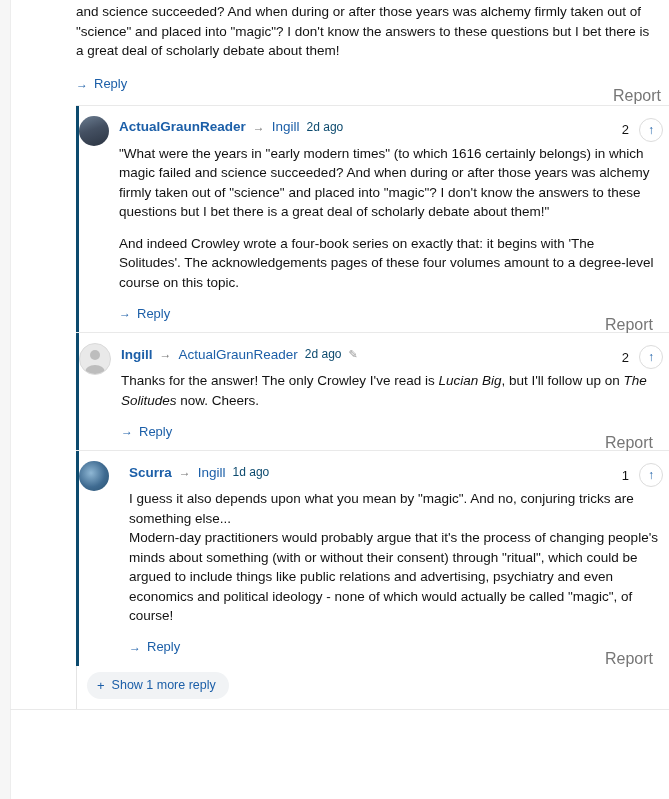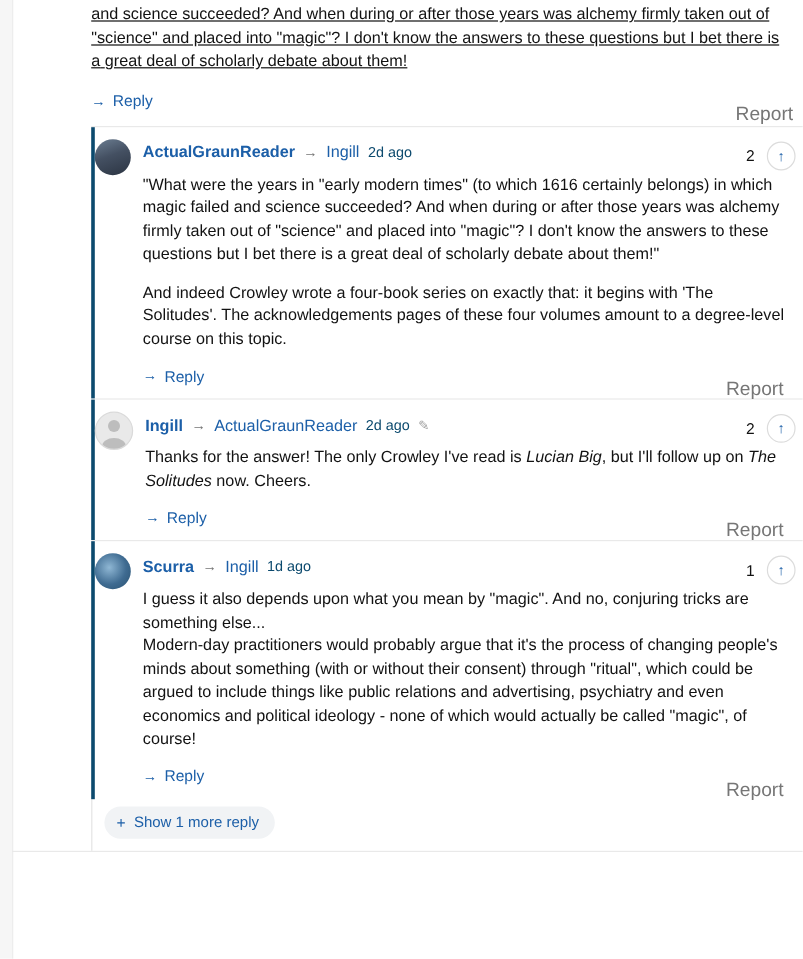--- a/index.html
+++ b/index.html
@@ -213,21 +213,21 @@
 </head>
 <body>
 
 <div class="page">
 
   <div class="left-rail"></div>
 
   <div class="content">
 
     <div class="comment" style="padding:0 10px 0 66px;">
-      <div class="body-text" style="padding-top:2px;text-decoration:underline;">
+      <div class="body-text" style="padding-top:2px;">
         <p><span>and science succeeded? And when during or after those years was alchemy firmly taken out of</span>
         <span>"science" and placed into "magic"? I don't know the answers to these questions but I bet there is a</span>
         <span>great deal of scholarly debate about them!</span></p>
       </div>
       <div class="actions-row" style="margin-top:14px;">
         <span class="reply-link">
           <span class="arr">→</span>
           <span>Reply</span>
         </span>
         <span class="report-link" style="right:-2px;">Report</span>
@@ -295,21 +295,21 @@
         <span class="score">2</span>
         <span class="upvote">↑</span>
       </div>
     </div>
 
     <hr class="sep" style="margin-left:66px;">
 
     <div class="comment nested" style="margin-left:66px;padding:10px 10px 10px 0;">
       <div class="comment-inner" style="display:flex;gap:10px;">
         <div class="avatar photo-b"></div>
-        <div style="flex:1 1 auto;min-width:0;">
+        <div style="flex:1 1 auto;min-width:0;margin-left:10px;">
           <div class="meta-row" style="height:22px;">
             <span class="username">Scurra</span>
             <span class="reply-arrow">→</span>
             <span class="reply-to">Ingill</span>
             <span class="timestamp">1d ago</span>
           </div>
           <div class="body-text" style="margin-top:6px;">
             <p style="margin-bottom:0;">I guess it also depends upon what you mean by "magic". And no, conjuring tricks are something else...</p>
             <p>Modern-day practitioners would probably argue that it's the process of changing people's minds about something (with or without their consent) through "ritual", which could be argued to include things like public relations and advertising, psychiatry and even economics and political ideology - none of which would actually be called "magic", of course!</p>
           </div>

